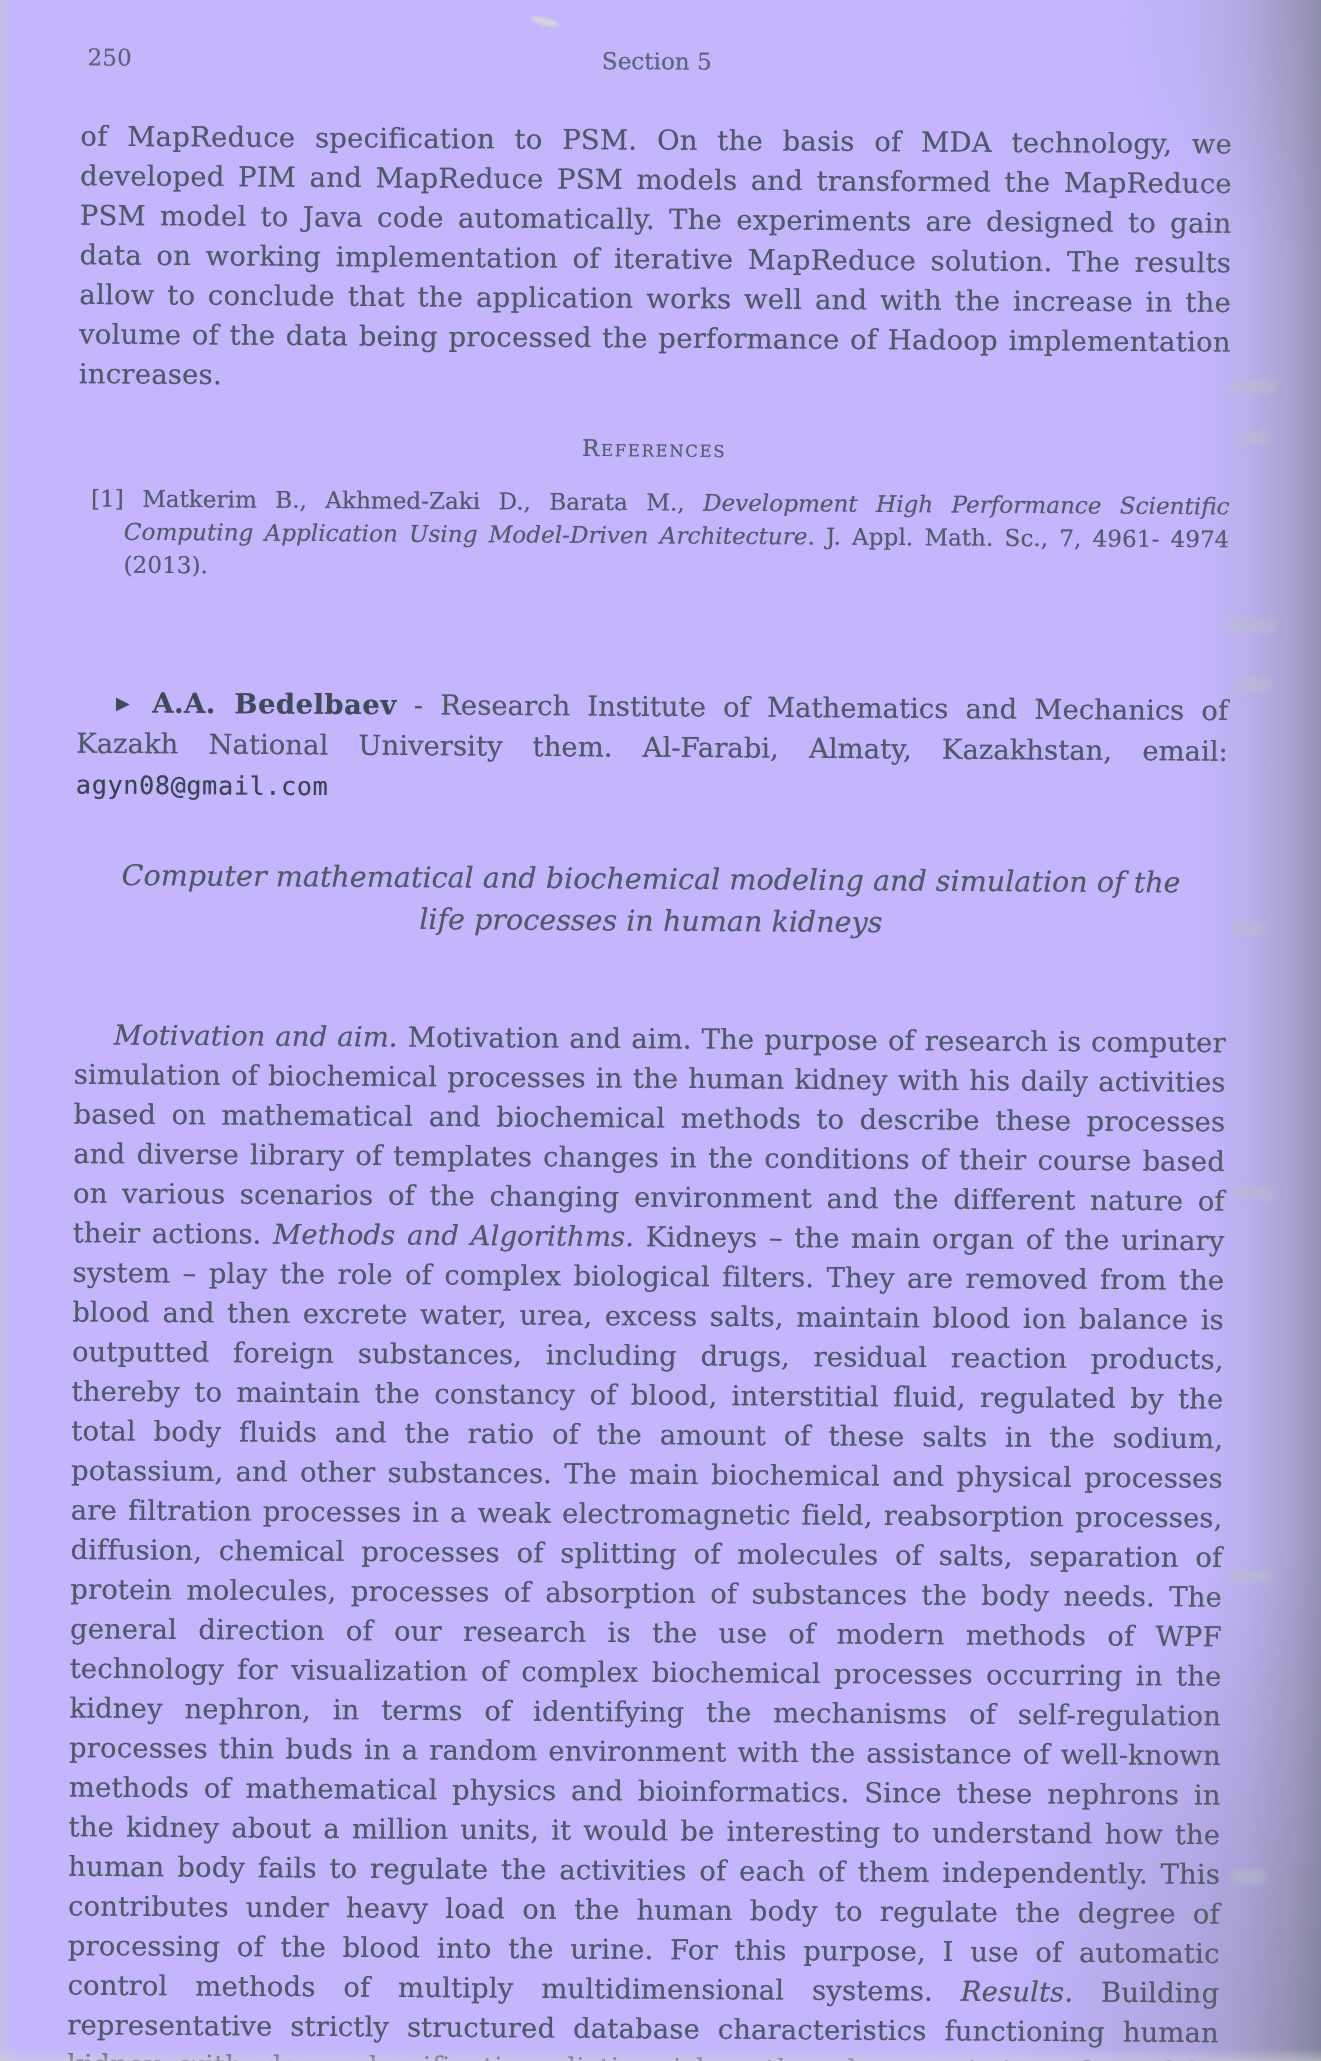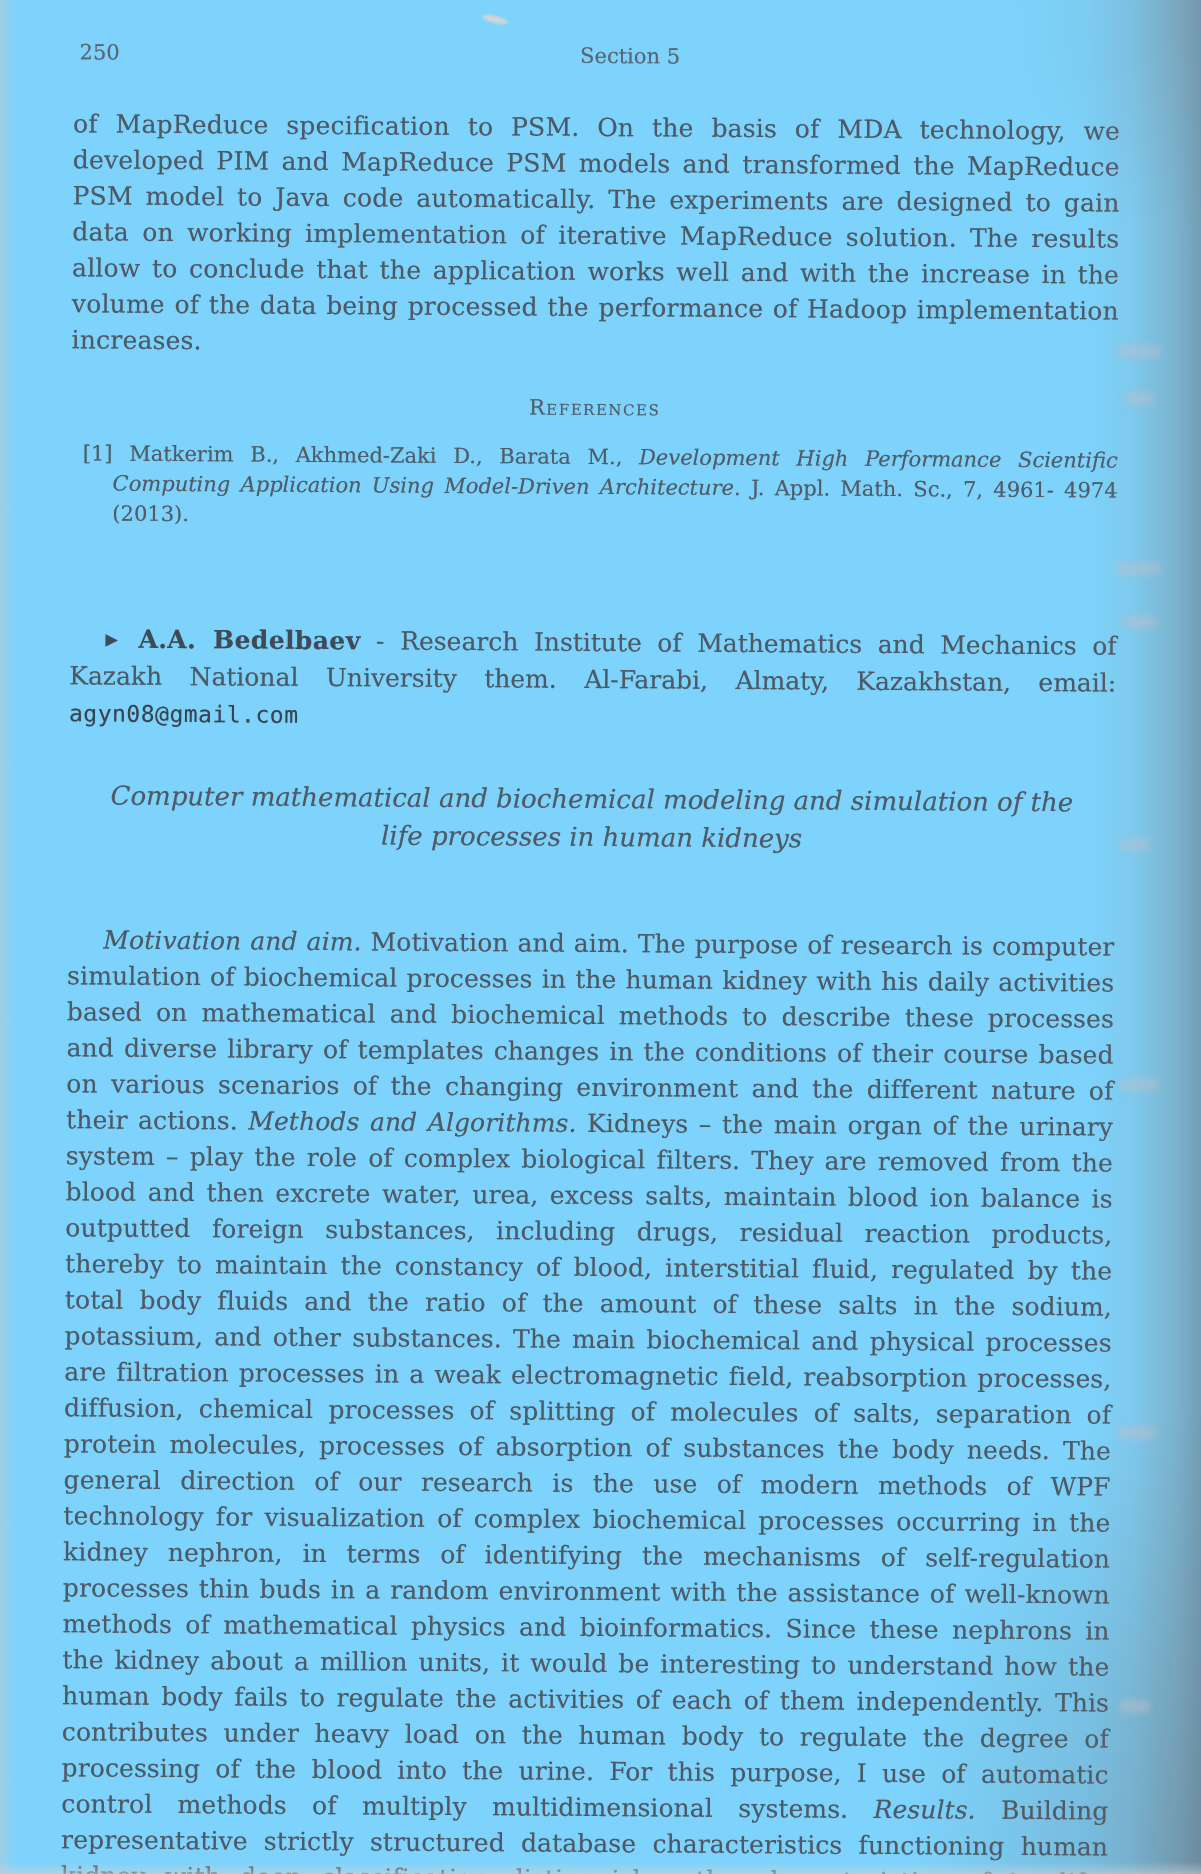--- a/index.html
+++ b/index.html
@@ -5,40 +5,40 @@
   html,body { margin:0; padding:0; }
   body {
     width:1201px; height:1874px;
     background:#f2f2f1;
     overflow:hidden;
     font-family:"DejaVu Serif", serif;
   }
   .page {
     position:relative;
     width:1201px; height:1874px;
-    background:#7dd3fc;
+    background:#c4b5fd;
     overflow:hidden;
   }
   
   .content {
     position:relative;
     padding:44px 80px 0 74px;
     transform:rotate(0.4deg);
     transform-origin:600px 0;
     color:#4d5965;
     text-shadow:0 0 0.7px rgba(77,89,101,0.55);
   }
   .running-head {
     position:relative;
     height:28px;
     font-size:21px;
     color:#5a6673;
   }
   .running-head .pageno { position:absolute; left:6px; top:0; }
-  .running-head .sect   { position:absolute; left:50%; transform:translateX(-50%); top:0;margin-left:33px; }
+  .running-head .sect   { position:absolute; left:50%; transform:translateX(-50%); top:0; }
 
   .para1 {
     margin:38px 0 0 0;
     font-size:25px; line-height:36px;
     text-align:justify;
     letter-spacing:0.2px;
   }
   .refs-heading {
     margin:34px 0 0 0;
     text-align:center;

